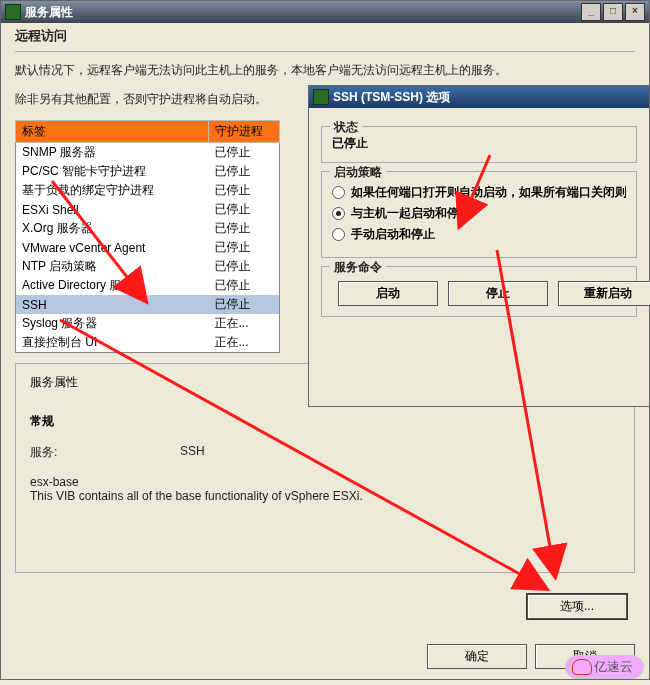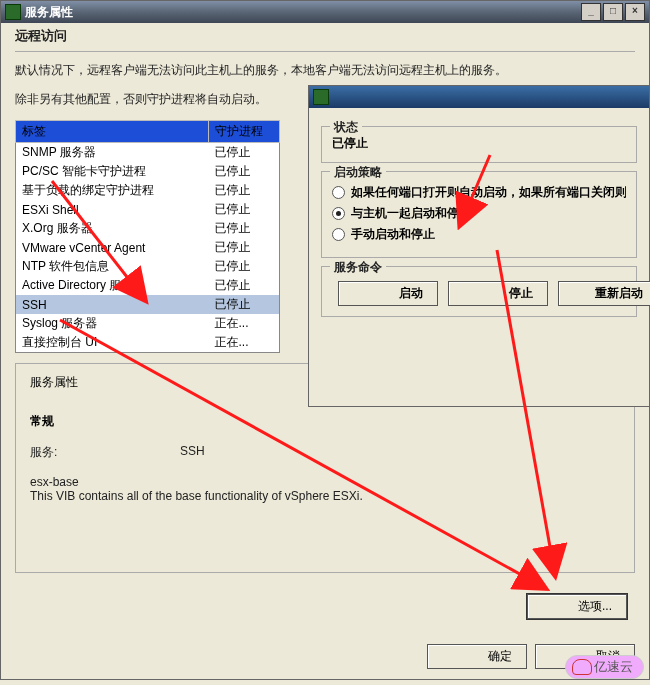--- a/index.html
+++ b/index.html
@@ -90,21 +90,21 @@
     color: #222;
   }
   table.listview {
     border-collapse: collapse;
     width: 265px;
     background: #fff;
     border: 1px solid #888;
     font-size: 12px;
   }
   table.listview th {
-    background: #1d4ed8;
+    background: #f97316;
     border: 1px solid #bbb;
     text-align: left;
     padding: 2px 6px;
     font-weight: normal;
   }
   table.listview td {
     padding: 1px 6px;
     border: 0;
   }
   tr.selected {
@@ -130,21 +130,21 @@
     color: #222;
   }
   .btn {
     background: #ece9d8;
     border: 1px solid #555;
     box-shadow: inset 1px 1px 0 #fff;
     padding: 3px 14px;
     font-size: 12px;
     cursor: pointer;
     min-width: 70px;
-    text-align: right;
+    text-align: center;
   }
   .btn.emph {
     outline: 1px solid #333;
   }
   .footer-btns {
     position: absolute;
     bottom: 10px;
     right: 14px;
     display: flex;
     gap: 8px;
@@ -274,21 +274,21 @@
           </tr>
           <tr>
             <td>X.Org 服务器</td>
             <td>已停止</td>
           </tr>
           <tr>
             <td>VMware vCenter Agent</td>
             <td>已停止</td>
           </tr>
           <tr>
-            <td>NTP 软件包信息</td>
+            <td>NTP 启动策略</td>
             <td>已停止</td>
           </tr>
           <tr>
             <td>Active Directory 服务</td>
             <td>已停止</td>
           </tr>
           <tr class="selected">
             <td>SSH</td>
             <td>已停止</td>
           </tr>
@@ -325,20 +325,21 @@
 
   <div class="footer-btns">
     <div class="btn">确定</div>
     <div class="btn">取消</div>
   </div>
 </div>
 
 <div class="window child-window">
   <div class="titlebar active">
     <span class="title-icon"></span>
+    <span>SSH (TSM-SSH) 选项</span>
   </div>
   <div class="child-content">
     <div class="fieldset">
       <span class="legend">状态</span>
       <div>已停止</div>
     </div>
 
     <div class="fieldset">
       <span class="legend">启动策略</span>
       <div class="radio-row">

